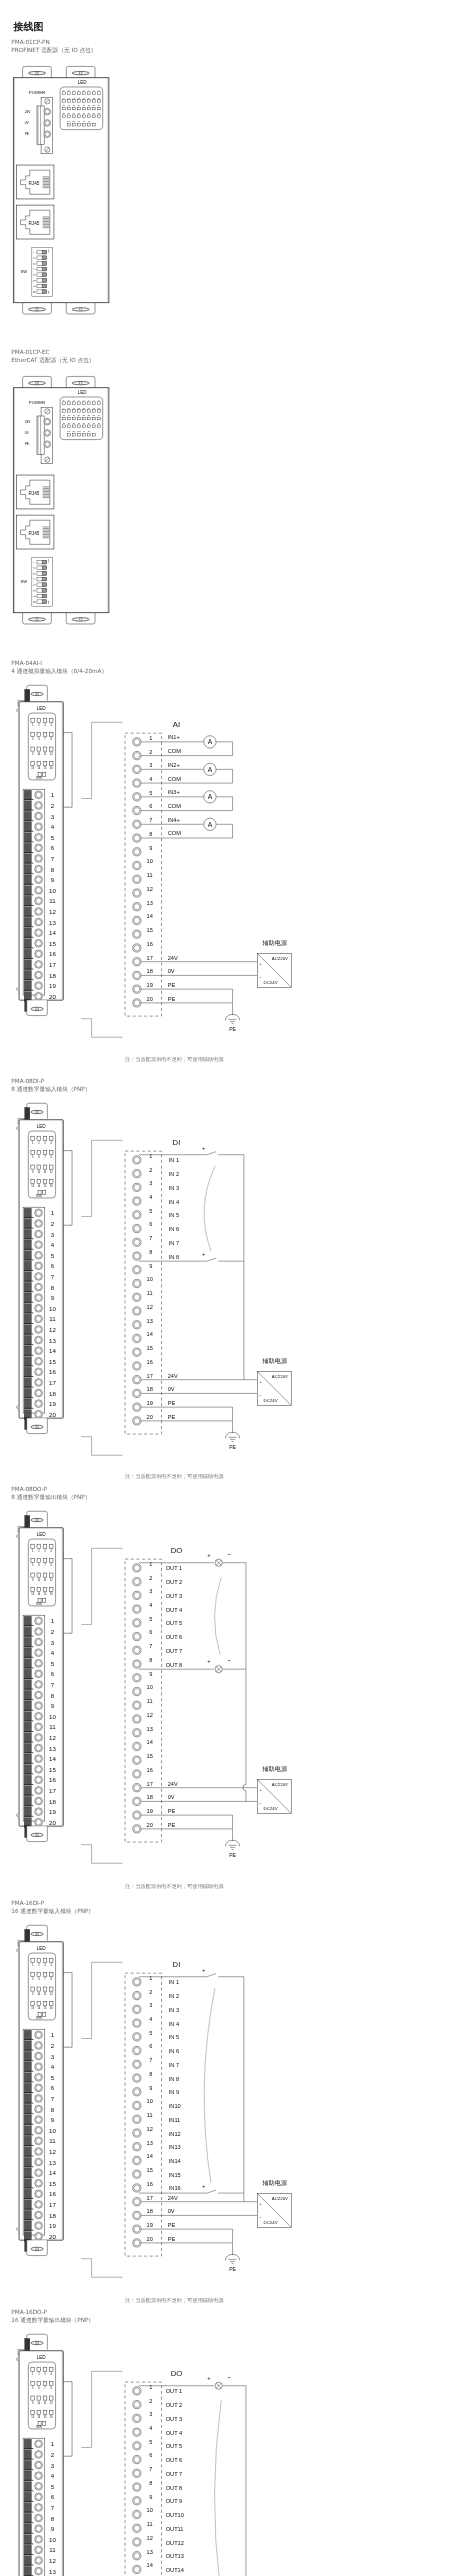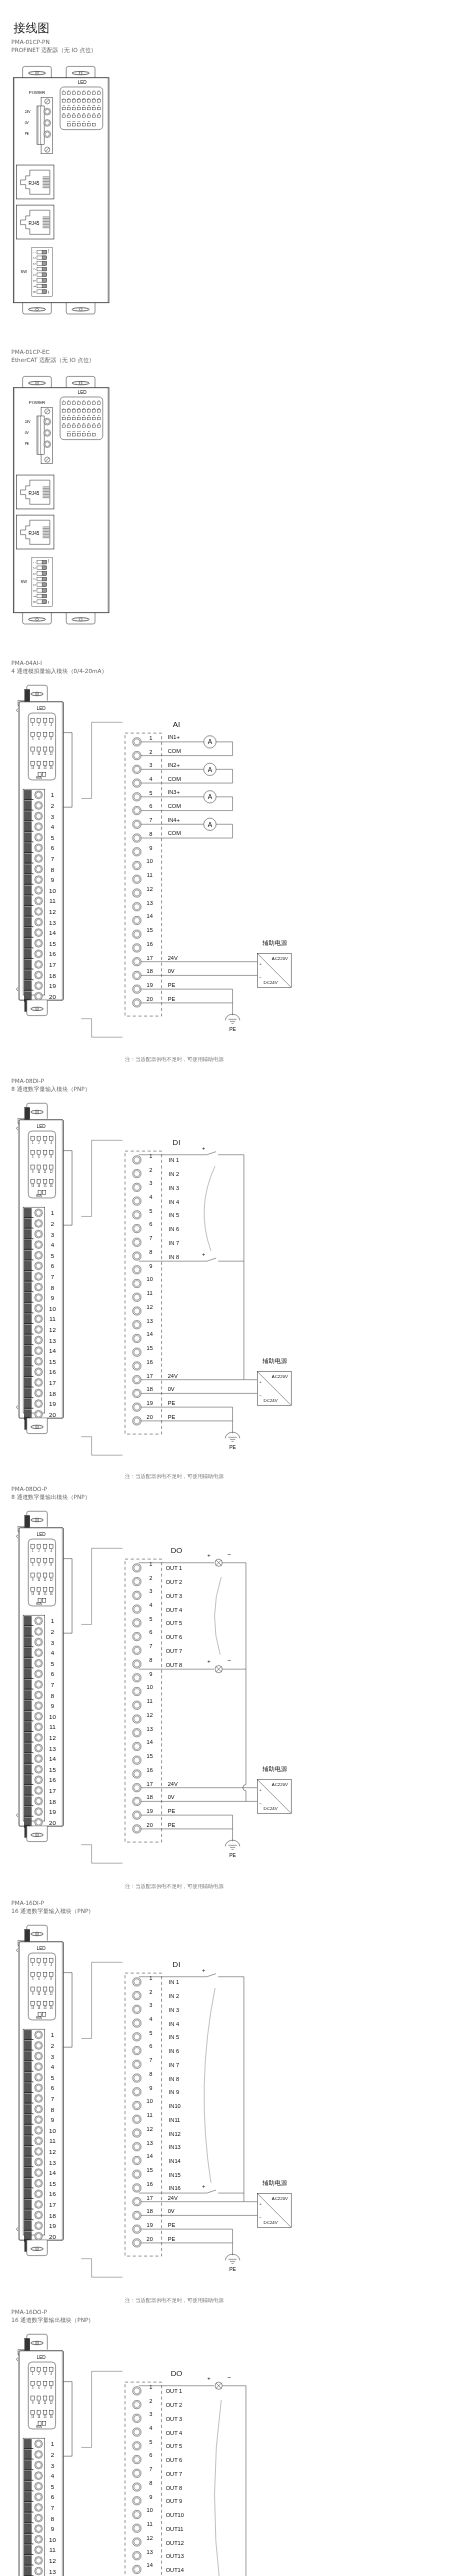--- a/index.html
+++ b/index.html
@@ -1,17 +1,17 @@
 <!DOCTYPE html>
 <html style="font-size:8.2px"><head>
 <meta charset="utf-8">
 <style>
   html, body { margin:0; padding:0; background:#ffffff; }
   body { width:464px; height:3153px; position:relative; font-family:"DejaVu Sans", sans-serif; color:#333; overflow:hidden; }
-  .page-title { position:absolute; left:13.4px; top:19.6px; font-size:12px; font-weight:normal; color:#222; }
+  .page-title { position:absolute; left:13.4px; top:19.6px; font-size:10px; font-weight:bold; color:#222; }
   .sec-head { position:absolute; left:11.3px; font-size:5.7px; color:#666; line-height:7.7px; font-family:"DejaVu Sans", sans-serif; }
   .note { position:absolute; font-size:5.2px; color:#777; }
   svg { position:absolute; left:0; overflow:visible; }
   svg text { font-family:"Liberation Sans", sans-serif; fill:#111; }
 </style>
 </head>
 <body>
 
 <div class="page-title">接线图</div>
 

